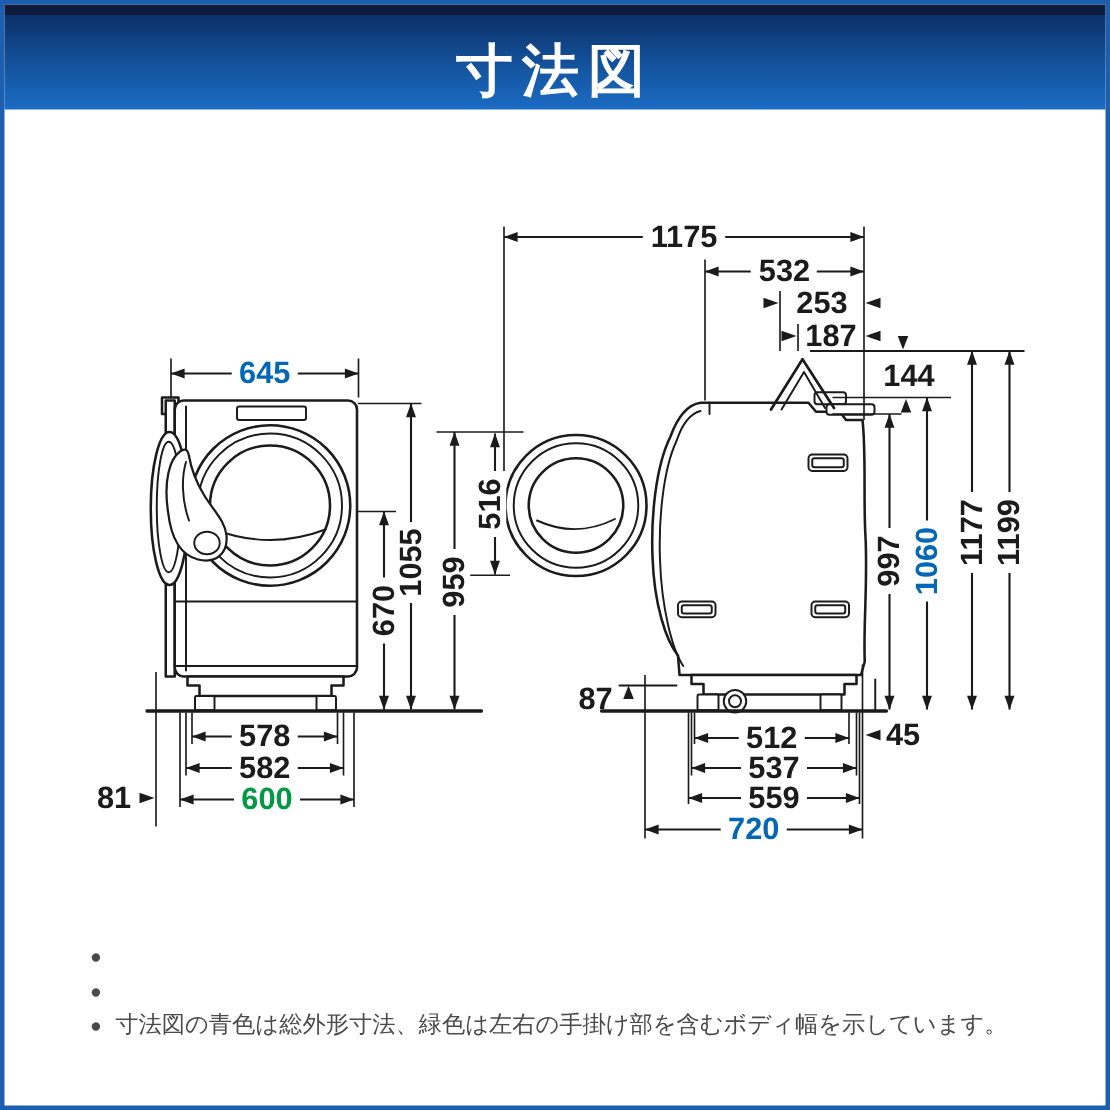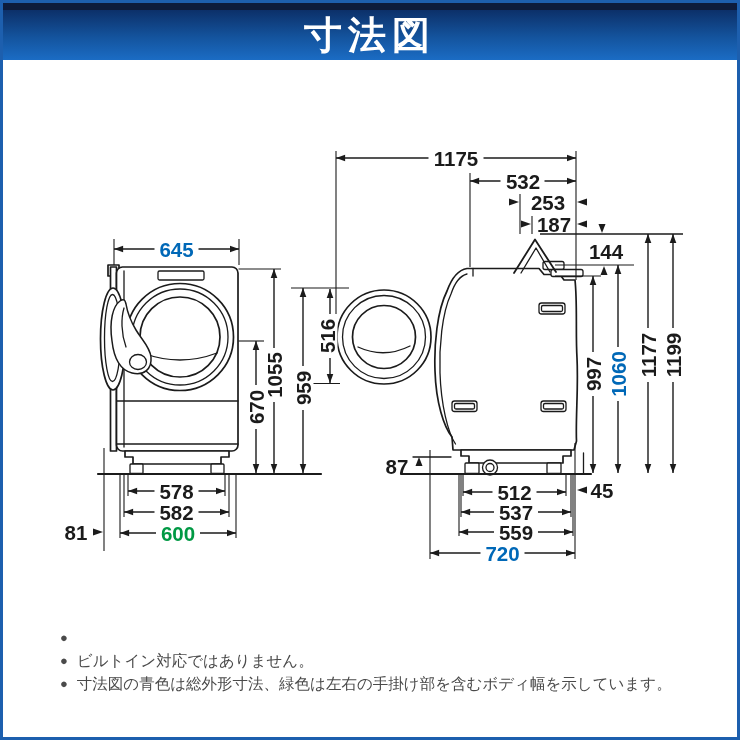--- a/index.html
+++ b/index.html
@@ -1,22 +1,22 @@
 <!DOCTYPE html>
 <html><head>
 <meta charset="utf-8">
 <style>
   html,body{margin:0;padding:0;background:#e8e8e8;}
   .stage{position:relative;width:740px;height:740px;background:#fff;overflow:hidden;
          font-family:"Liberation Sans","DejaVu Sans",sans-serif;}
   .card{position:absolute;inset:0;border:3px solid #1d5fae;box-sizing:border-box;background:#fff;}
   .top-strip{position:absolute;top:0;left:0;right:0;height:7px;background:#0d1c3c;}
-  .header{position:absolute;top:7px;left:0;right:0;height:50px;
+  .header{position:absolute;top:7px;left:0;right:0;height:63px;
           background:linear-gradient(180deg,#0c3069 0%,#14549e 55%,#1b6cc4 100%);
-          display:flex;align-items:flex-start;justify-content:center;}
+          display:flex;align-items:flex-end;justify-content:center;}
   .title{color:#ffffff;font-size:38px;font-weight:bold;letter-spacing:6px;}
   svg.diagram{position:absolute;top:0;left:0;width:740px;height:740px;}
   .mach{stroke:#1b1b1b;stroke-width:1.7;fill:none;stroke-linejoin:round;stroke-linecap:round;}
   .mach .f{fill:#ffffff;}
   .thin{stroke-width:1.3;}
   .thick{stroke-width:2.2;}
   .dimline{stroke:#1b1b1b;stroke-width:1.4;fill:none;}
   .extline{stroke:#1b1b1b;stroke-width:1.1;fill:none;}
   .arr{fill:#1b1b1b;stroke:none;}
   .lbl-bg{fill:#ffffff;stroke:none;}
@@ -216,21 +216,20 @@
     <div class="header">
       <div class="title">寸法図</div>
     </div>
 
     <div class="notes">
       <div class="note">
         <span class="bullet">●</span>
       </div>
       <div class="note">
         <span class="bullet">●</span>
-        <span>ビルトイン対応ではありません。</span>
       </div>
       <div class="note">
         <span class="bullet">●</span>
         <span>寸法図の青色は総外形寸法、緑色は左右の手掛け部を含むボディ幅を示しています。</span>
       </div>
     </div>
 
   </div>
 </div>
 

